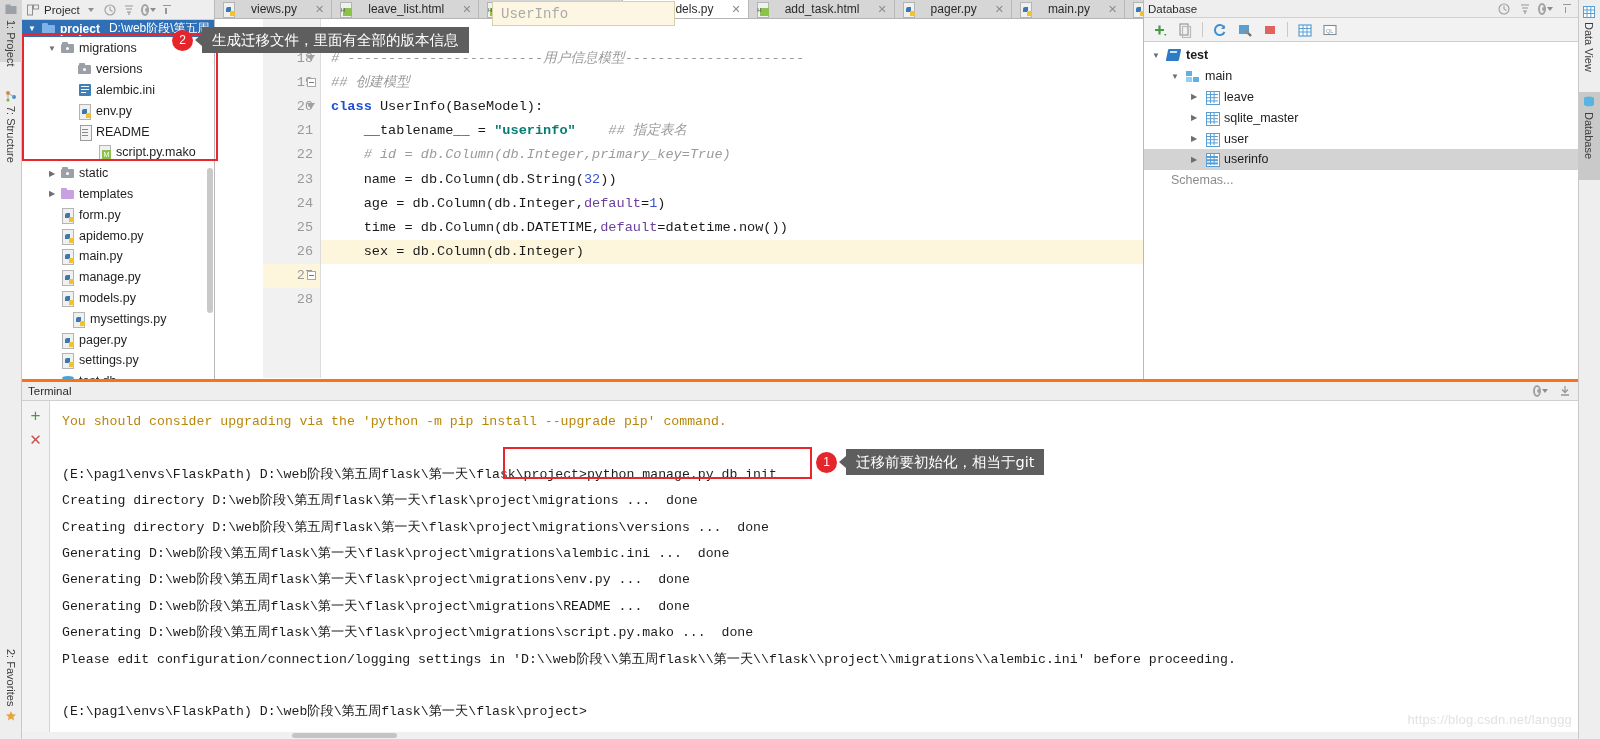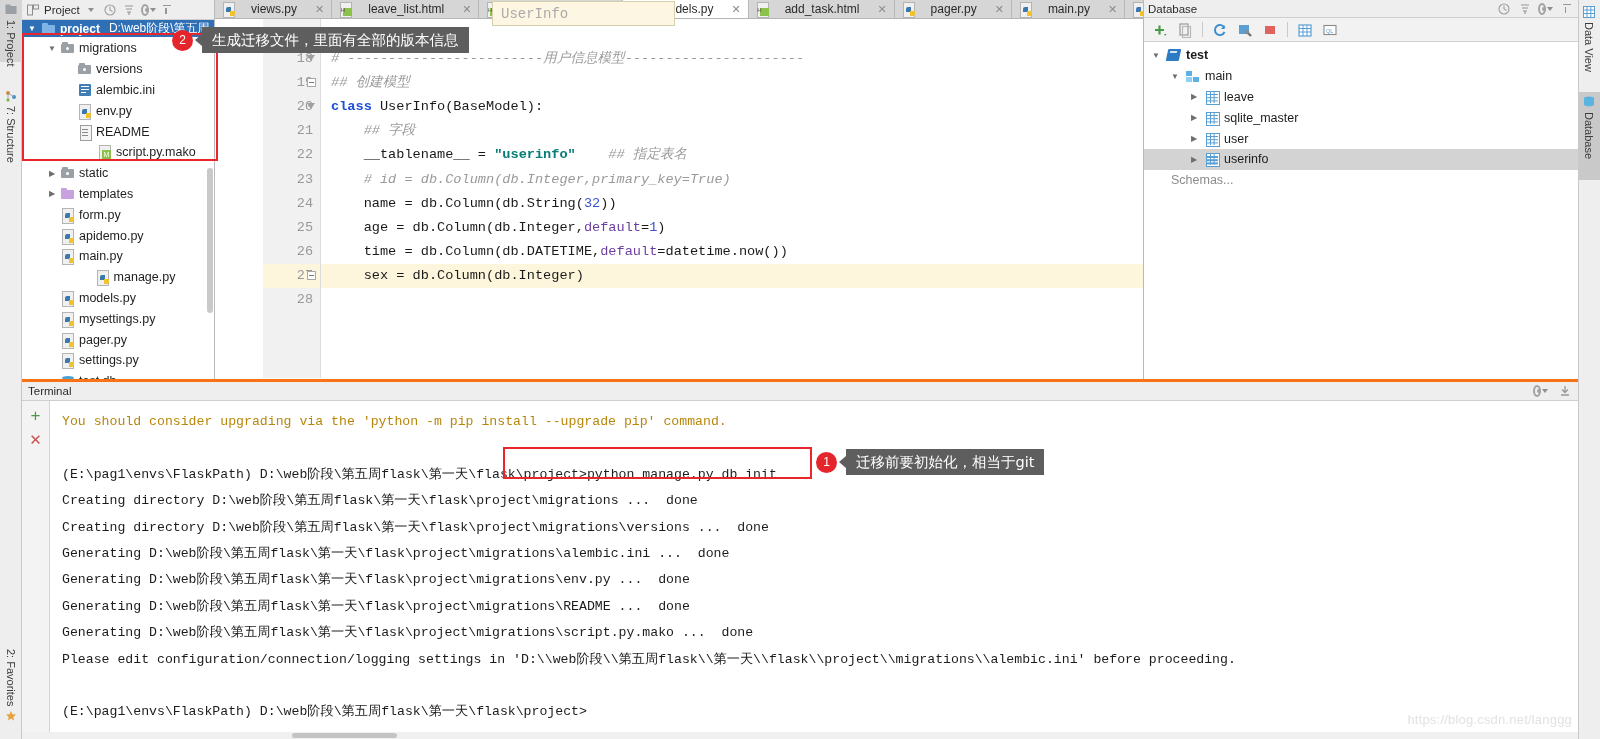--- a/index.html
+++ b/index.html
@@ -433,37 +433,37 @@
           <span>apidemo.py</span>
         </div>
         <div class="trow" style="padding-left: 25px;">
           <span class="tw empty">▶</span>
           <span class="ico py">
             <span class="pyA"></span>
             <span class="pyB"></span>
           </span>
           <span>main.py</span>
         </div>
-        <div class="trow" style="padding-left: 25px; justify-content: center;">
+        <div class="trow" style="padding-left: 25px;">
           <span class="tw empty">▶</span>
           <span class="ico py">
             <span class="pyA"></span>
             <span class="pyB"></span>
           </span>
           <span>manage.py</span>
         </div>
         <div class="trow" style="padding-left: 25px;">
           <span class="tw empty">▶</span>
           <span class="ico py">
             <span class="pyA"></span>
             <span class="pyB"></span>
           </span>
           <span>models.py</span>
         </div>
-        <div class="trow" style="padding-left: 25px;">
+        <div class="trow" style="padding-left: 36px;">
           <span class="tw empty">▶</span>
           <span class="ico py">
             <span class="pyA"></span>
             <span class="pyB"></span>
           </span>
           <span>mysettings.py</span>
         </div>
         <div class="trow" style="padding-left: 25px;">
           <span class="tw empty">▶</span>
           <span class="ico py">
@@ -575,21 +575,20 @@
             <span class="fold" style="top: 55.2px; left: 0px;"></span>
             <span class="fold tri" style="top: 79.3px; left: 0px;"></span>
             <span class="fold" style="top: 248px; left: 0px;"></span>
           </div>
       </div>
       <div id="code">
           <div class="cline">&nbsp;</div>
           <div class="cline"><span class="c-com"># ------------------------用户信息模型----------------------</span></div>
           <div class="cline"><span class="c-com">## 创建模型</span></div>
           <div class="cline"><span class="c-kw">class </span><span class="c-plain">UserInfo(BaseModel):</span></div>
-          <div class="cline"><span class="c-com">    ## 字段</span></div>
           <div class="cline"><span class="c-plain">    __tablename__ = </span><span class="c-str">"userinfo"</span><span class="c-com">    ## 指定表名</span></div>
           <div class="cline"><span class="c-com">    # id = db.Column(db.Integer,primary_key=True)</span></div>
           <div class="cline"><span class="c-plain">    name = db.Column(db.String(</span><span class="c-num">32</span><span class="c-plain">))</span></div>
           <div class="cline"><span class="c-plain">    age = db.Column(db.Integer,</span><span class="c-kwarg">default</span><span class="c-plain">=</span><span class="c-num">1</span><span class="c-plain">)</span></div>
           <div class="cline"><span class="c-plain">    time = db.Column(db.DATETIME,</span><span class="c-kwarg">default</span><span class="c-plain">=datetime.now())</span></div>
           <div class="cline hl"><span class="c-plain">    sex = db.Column(db.Integer)</span></div>
           <div class="cline">&nbsp;</div>
         </div>
       <div id="stripe">
         <div id="stripe-box" style="top: 120px; height: 55px;"></div>

